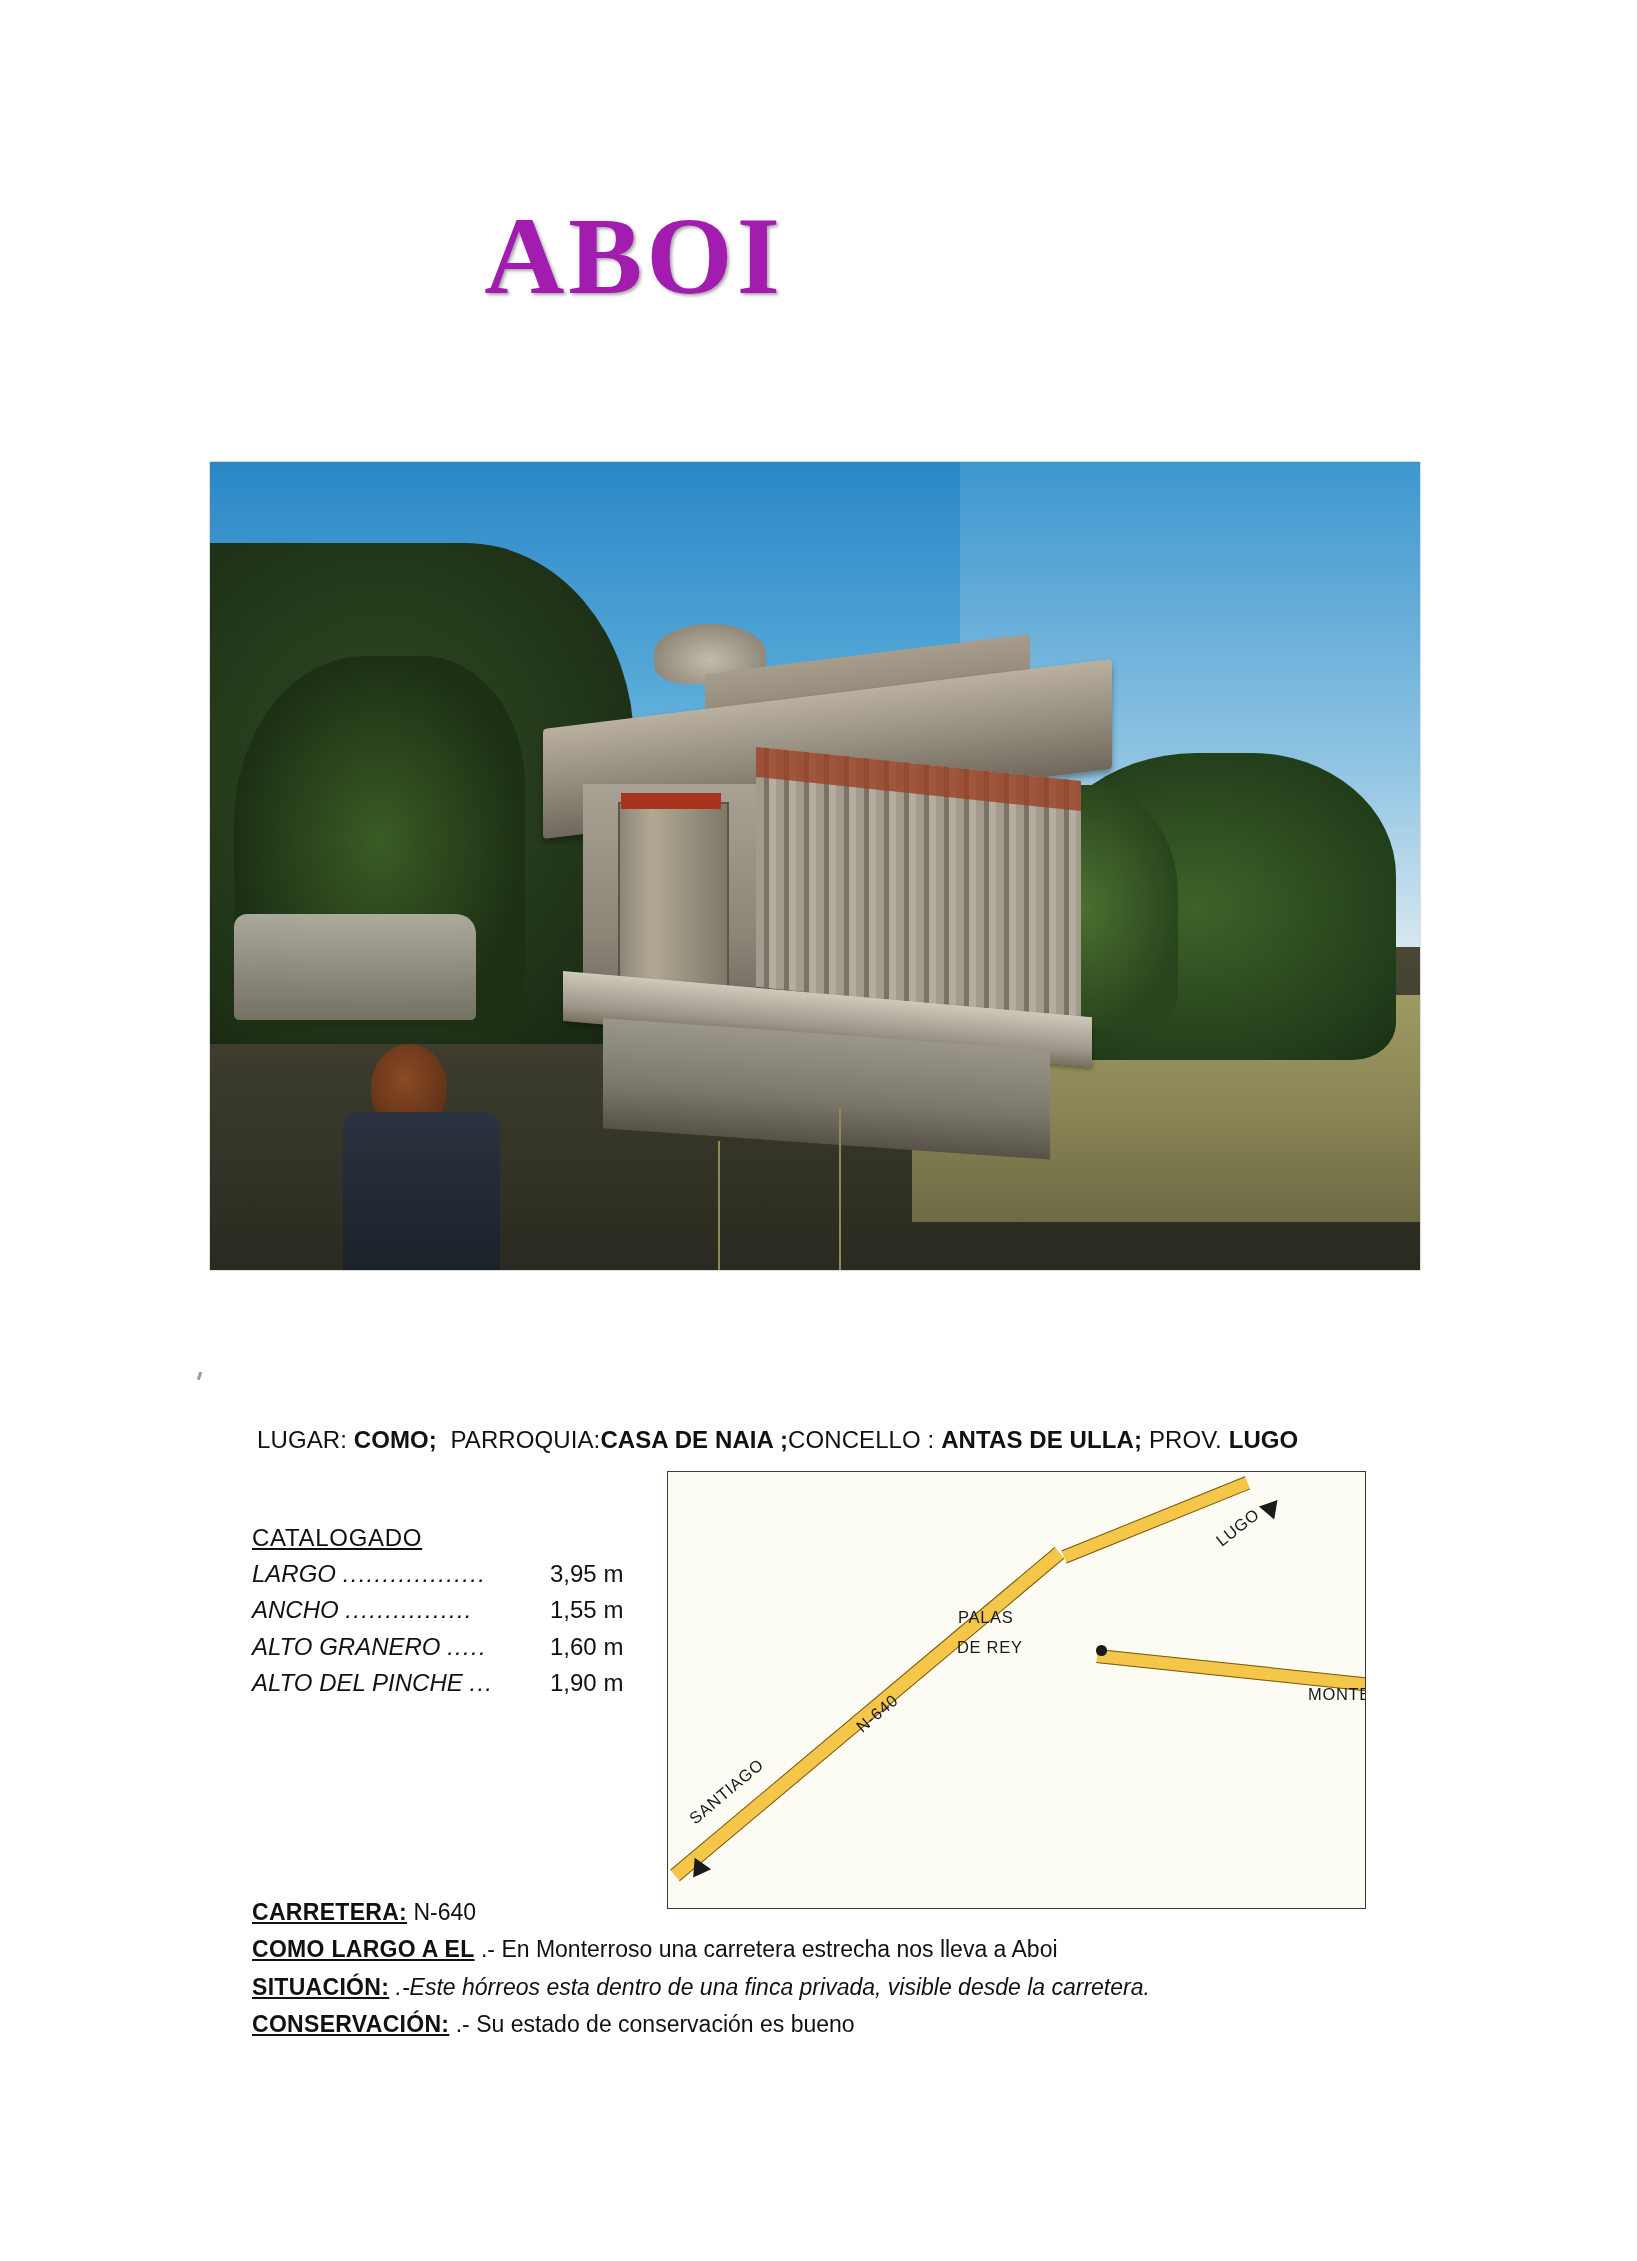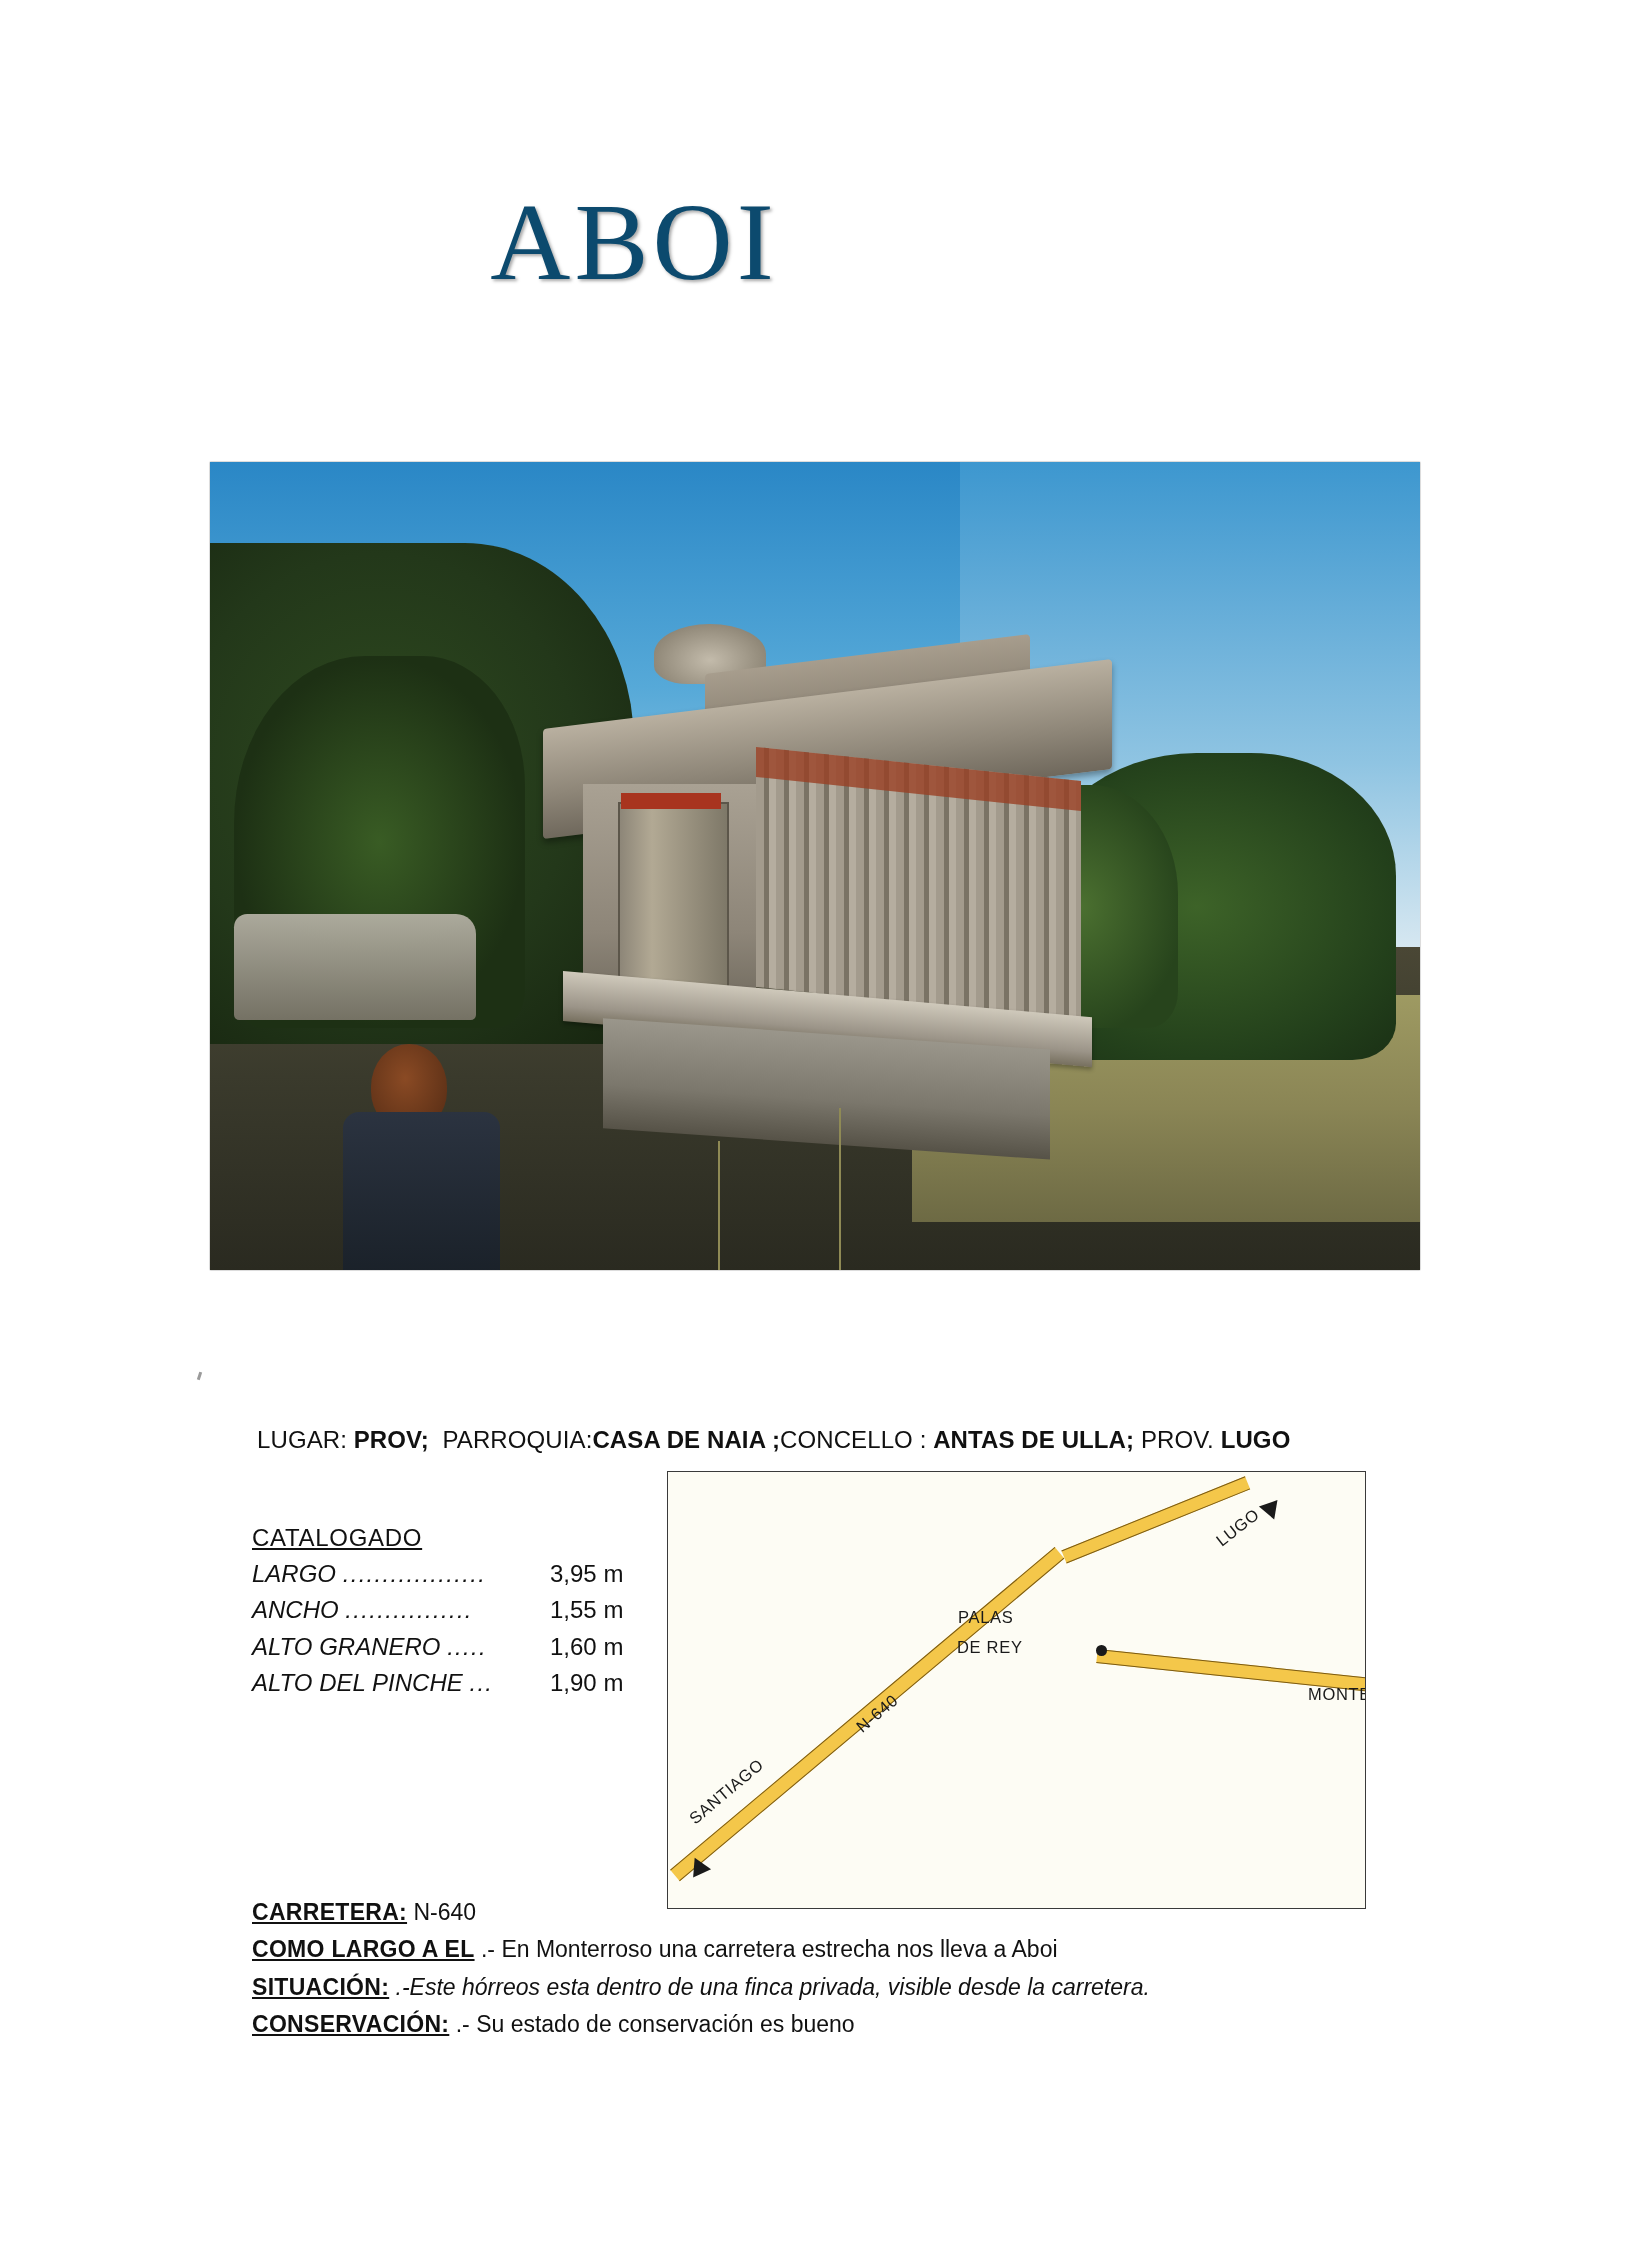--- a/index.html
+++ b/index.html
@@ -12,29 +12,29 @@
     height: 2261px;
     position: relative;
     font-family: "Liberation Sans", sans-serif;
     color: #111;
     overflow: hidden;
   }
 
   
   .page-title {
     position: absolute;
-    top: 178px;
+    top: 192px;
     left: 0;
     width: 1268px;
     text-align: center;
     font-family: "Liberation Serif", serif;
-    font-weight: normal;
+    font-weight: bold;
     font-size: 111px;
     letter-spacing: 4px;
-    color: #0c4a6e;
+    color: #a21caf;
     text-shadow: 2px 2px 3.3px rgba(0,0,0,0.35);
   }
 
   
   .photo {
     position: absolute;
     left: 210px;
     top: 462px;
     width: 1210px;
     height: 808px;
@@ -371,21 +371,21 @@
   <div class="person">
     <div class="person-head"></div>
     <div class="person-body"></div>
   </div>
 </div>
 
 <div class="speck"></div>
 
 <div class="line-lugar">
   <span>LUGAR:</span>
-  <span class="b">PROV;</span>&nbsp;
+  <span class="b">COMO;</span>&nbsp;
   <span>PARROQUIA:</span><span class="b">CASA DE NAIA ;</span><span>CONCELLO :</span>
   <span class="b">ANTAS DE ULLA;</span>
   <span>PROV.</span>
   <span class="b">LUGO</span>
 </div>
 
 <div class="catalogado">
   <div class="head">CATALOGADO</div>
   <div class="meas-table">
     <div class="meas-row">

